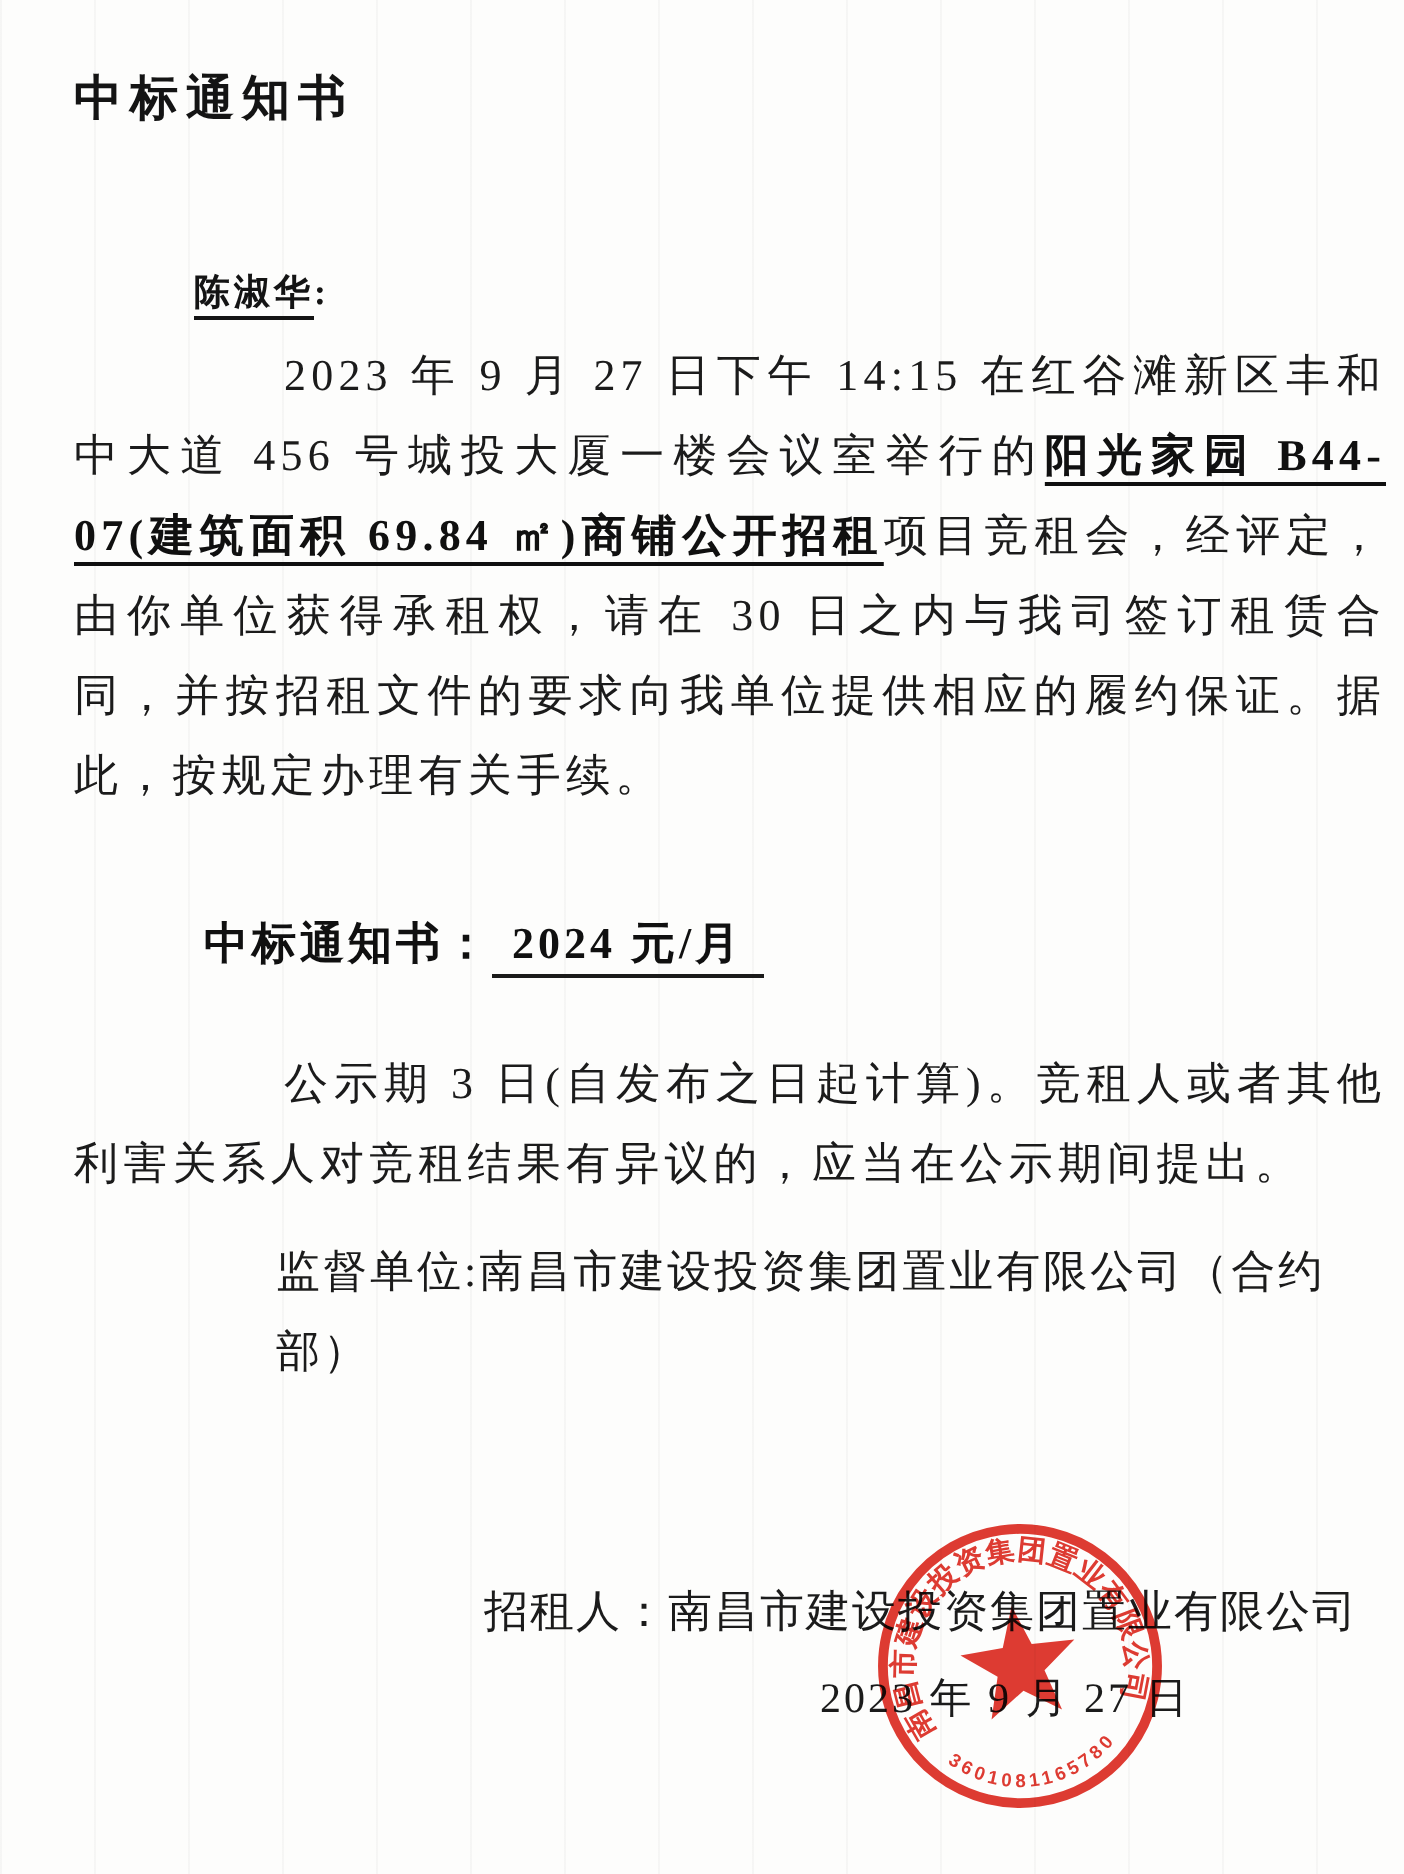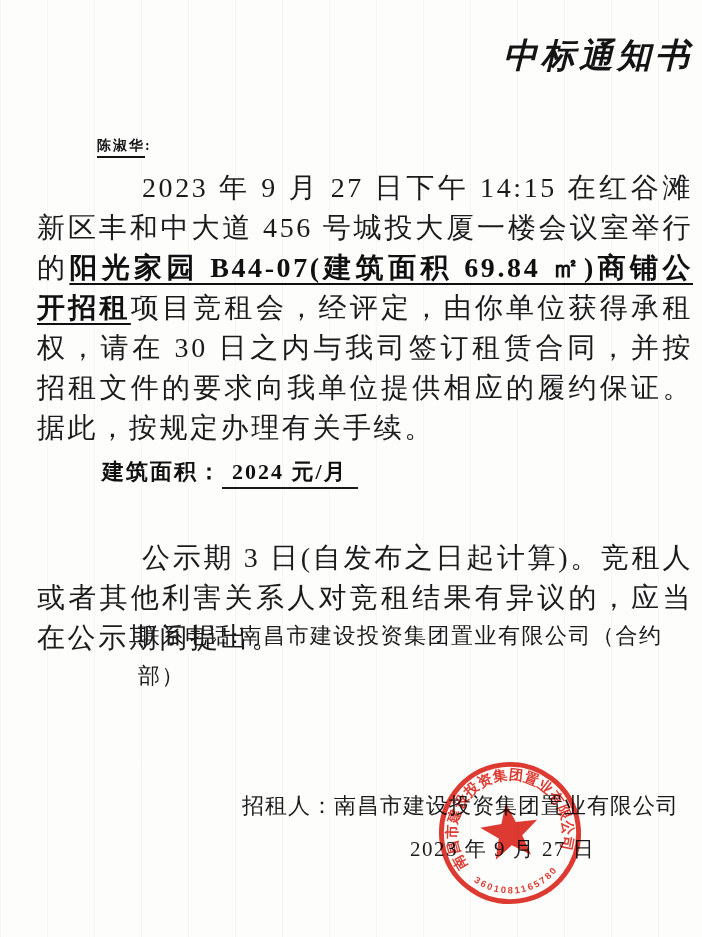--- a/index.html
+++ b/index.html
@@ -9,42 +9,42 @@
     background:
       repeating-linear-gradient(90deg, rgba(110,110,110,.05) 0 1px, transparent 1px 47px),
       #fdfdfc;
     overflow:hidden;
     font-family:"Liberation Serif","DejaVu Serif",serif;
     color:#1b1b1b;
   }
   .abs{position:absolute;}
   .title{
     left:37px;top:33px;width:656px;
-    text-align:right;
-    font-size:34px;font-weight:bold;letter-spacing:4px;
-    margin:0;color:#141414;font-style:italic;
+    text-align:left;
+    font-size:24px;font-weight:bold;letter-spacing:4px;
+    margin:0;color:#141414;
   }
   .recipient{
     left:97px;top:126px;
-    font-size:14px;font-weight:bold;line-height:40px;letter-spacing:2px;
+    font-size:18px;font-weight:bold;line-height:40px;letter-spacing:2px;
     color:#141414;
   }
   .rname{
     text-decoration:underline;
     text-decoration-thickness:2px;
     text-underline-offset:6px;
   }
   .para{
     margin:0;
-    font-size:28px;line-height:40px;letter-spacing:2.6px;
+    font-size:22px;line-height:40px;letter-spacing:2.6px;
     text-align:justify;
     text-indent:105px;
   }
   .para1{left:37px;top:168px;width:656px;}
-  .para2{left:37px;top:538px;width:656px;}
+  .para2{left:37px;top:522px;width:656px;}
   .hl{
     font-weight:bold;color:#101010;
     text-decoration:underline;
     text-decoration-thickness:2px;
     text-underline-offset:6px;
   }
   .result{
     left:102px;top:452px;
     font-size:22px;line-height:40px;letter-spacing:2px;
     font-weight:bold;color:#101010;
@@ -85,26 +85,26 @@
 <body>
 
 <div class="page">
 
   <h1 class="abs title">中标通知书</h1>
 
   <div class="abs recipient"><span class="rname">陈淑华</span><span>:</span></div>
 
   <p class="abs para para1"><span>2023 年 9 月 27 日下午 14:15 在红谷滩新区丰和中大道 456 号城投大厦一楼会议室举行的</span><span class="hl">阳光家园 B44-07(建筑面积 69.84 ㎡)商铺公开招租</span><span>项目竞租会，经评定，由你单位获得承租权，请在 30 日之内与我司签订租赁合同，并按招租文件的要求向我单位提供相应的履约保证。据此，按规定办理有关手续。</span></p>
 
-  <div class="abs result"><span>建筑面积：</span><span class="rvalue">2024 元/月</span></div>
+  <div class="abs result"><span>中标通知书：</span><span class="rvalue">2024 元/月</span></div>
 
   <p class="abs para para2">公示期 3 日(自发布之日起计算)。竞租人或者其他利害关系人对竞租结果有异议的，应当在公示期间提出。</p>
 
   <div class="abs supervision">
-    <div>联系电话:南昌市建设投资集团置业有限公司（合约部）</div>
+    <div>监督单位:南昌市建设投资集团置业有限公司（合约部）</div>
   </div>
 
   <div class="abs signer">招租人：南昌市建设投资集团置业有限公司</div>
 
   <div class="abs signdate">2023 年 9 月 27 日</div>
 
   <svg class="seal" viewBox="0 0 200 200" xmlns="http://www.w3.org/2000/svg">
     <g transform="rotate(-8 100 100)">
       <circle cx="100" cy="100" r="77" fill="none" stroke-width="5.5" stroke="#dd2a20"></circle>
       <path id="sealArcPath" d="M 48.04 130 A 60 60 0 1 1 151.96 130" fill="none"></path>

